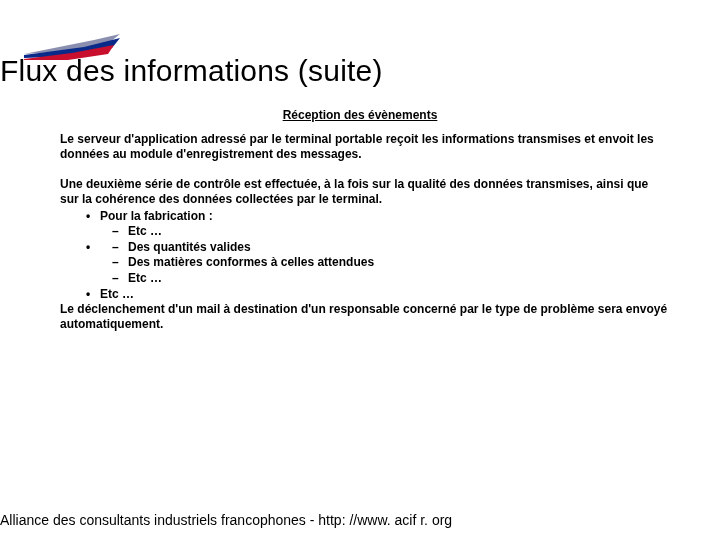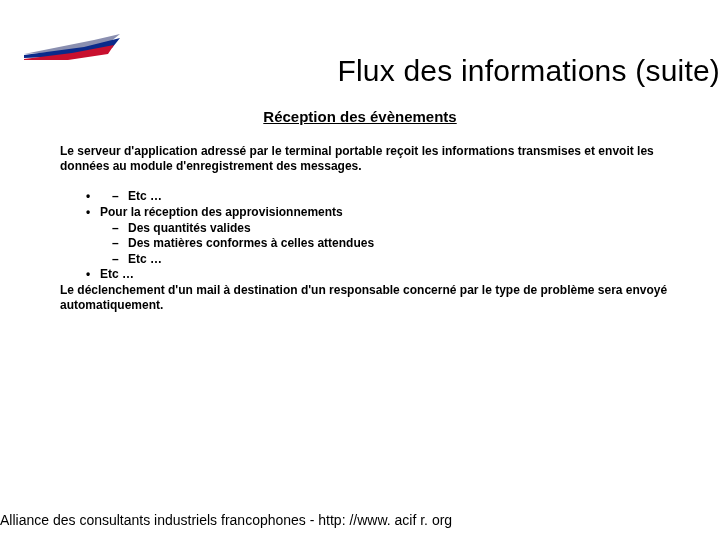--- a/index.html
+++ b/index.html
@@ -1,21 +1,21 @@
 <!DOCTYPE html>
 <html><head>
 <meta charset="utf-8">
 <style>
   * { margin: 0; padding: 0; box-sizing: border-box; }
   html, body { width: 720px; height: 540px; background: #fff; font-family: Arial, Helvetica, sans-serif; color: #000; }
   .slide { position: relative; width: 720px; height: 540px; padding: 0; }
   .logo { position: absolute; top: 34px; left: 24px; width: 96px; height: 26px; }
-  .title { position: absolute; top: 54px; left: 0; width: 720px; text-align: right; font-size: 30px; font-weight: 400; letter-spacing: 0.2px; }
-  .subtitle { position: absolute; top: 108px; left: 0; width: 720px; text-align: center; font-size: 15px; font-weight: 700; text-decoration: underline; }
-  .body { position: absolute; top: 144px; left: 60px; width: 610px; font-size: 12px; line-height: 1.22; font-weight: 700; }
+  .title { position: absolute; top: 54px; left: 0; width: 720px; text-align: left; font-size: 30px; font-weight: 400; letter-spacing: 0.2px; }
+  .subtitle { position: absolute; top: 108px; left: 0; width: 720px; text-align: center; font-size: 12px; font-weight: 700; text-decoration: underline; }
+  .body { position: absolute; top: 132px; left: 60px; width: 610px; font-size: 12px; line-height: 1.22; font-weight: 700; }
   .para { margin-bottom: 16px; }
   .para.tight { margin-bottom: 2px; }
   ul.bullets { list-style: none; margin: 2px 0 0 0; }
   ul.bullets > li { position: relative; padding-left: 40px; margin: 1px 0; }
   ul.bullets > li::before { content: "•"; position: absolute; left: 26px; top: 0; }
   ul.dashes { list-style: none; margin: 1px 0 0 0; }
   ul.dashes > li { position: relative; padding-left: 28px; margin: 1px 0; }
   ul.dashes > li::before { content: "–"; position: absolute; left: 12px; top: 0; }
   .footer { position: absolute; bottom: 12px; left: 0; width: 720px; text-align: left; font-size: 14px; font-weight: 400; color: #000; }
 </style>
@@ -30,29 +30,30 @@
       <polygon points="0,21 60,13 96,4 88,14 50,22 0,24" fill="#0a2a8a"></polygon>
       <polygon points="0,25 48,19 90,11 84,20 44,26 0,26" fill="#c8102e"></polygon>
     </svg>
   </div>
 
   <div class="title">Flux des informations (suite)</div>
   <div class="subtitle">Réception des évènements</div>
 
   <div class="body">
     <div class="para">Le serveur d'application adressé par le terminal portable reçoit les informations transmises et envoit les données au module d'enregistrement des messages.</div>
+    <div class="para tight">Une deuxième série de contrôle est effectuée, à la fois sur la qualité des données transmises, ainsi que sur la cohérence des données collectées par le terminal.</div>
 
     <ul class="bullets">
       <li>
+        <span>Pour la fabrication :</span>
         <ul class="dashes">
           <li>Etc …</li>
         </ul>
       </li>
       <li>
-        <span>Pour la réception des approvisionnements</span>
         <ul class="dashes">
           <li>Des quantités valides</li>
           <li>Des matières conformes à celles attendues</li>
           <li>Etc …</li>
         </ul>
       </li>
       <li>Etc …</li>
     </ul>
 
     <div class="para" style="margin-top:0;">Le déclenchement d'un mail à destination d'un responsable concerné par le type de problème sera envoyé automatiquement.</div>

